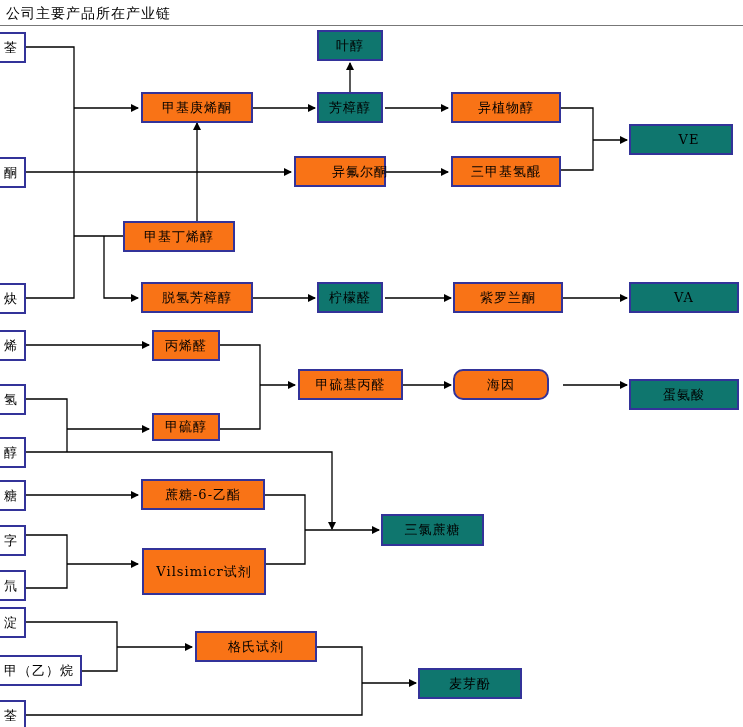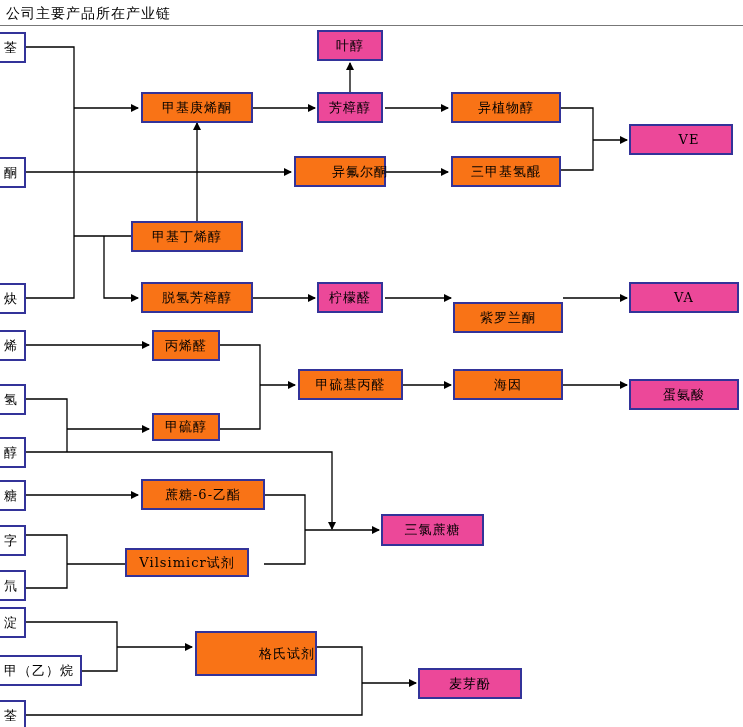--- a/index.html
+++ b/index.html
@@ -6,21 +6,21 @@
   body { width:743px; height:727px; position:relative; overflow:hidden;
          font-family:"DejaVu Serif", "Liberation Serif", serif; color:#000; }
   .title { position:absolute; left:6px; top:2px; font-size:14px; line-height:22px; letter-spacing:1px; }
   .title-rule { position:absolute; left:0; top:25px; width:743px; height:1px; background:#777; }
   svg.wires { position:absolute; left:0; top:0; }
   .box { position:absolute; box-sizing:border-box; border:2px solid #333399;
          display:flex; align-items:center; justify-content:center;
          font-size:13px; white-space:nowrap; letter-spacing:1px; }
   .src { background:#ffffff; justify-content:flex-end; padding-right:6px; }
   .mid { background:#f97316; }
-  .prod { background:#ec4899; }
+  .prod { background:#0f766e; }
 </style>
 </head>
 <body>
 
 <div class="title">公司主要产品所在产业链</div>
 <div class="title-rule"></div>
 
 <svg class="wires" width="743" height="727">
   <defs>
     <marker id="ah" markerWidth="8" markerHeight="8" refX="7" refY="4" orient="auto" markerUnits="userSpaceOnUse">
@@ -110,48 +110,48 @@
   </div>
 <div class="box mid" style="left:451px;top:92px;width:110px;height:31px;">
     <span>异植物醇</span>
   </div>
 <div class="box mid" style="left:294px;top:156px;width:92px;height:31px;padding-left:40px;">
     <span>异氟尔酮</span>
   </div>
 <div class="box mid" style="left:451px;top:156px;width:110px;height:31px;">
     <span>三甲基氢醌</span>
   </div>
-<div class="box mid" style="left:131px;top:221px;width:112px;height:31px;">
+<div class="box mid" style="left:123px;top:221px;width:112px;height:31px;">
     <span>甲基丁烯醇</span>
   </div>
 <div class="box mid" style="left:141px;top:282px;width:112px;height:31px;">
     <span>脱氢芳樟醇</span>
   </div>
-<div class="box mid" style="left:453px;top:282px;width:110px;height:31px;margin-top:20px;">
+<div class="box mid" style="left:453px;top:282px;width:110px;height:31px;">
     <span>紫罗兰酮</span>
   </div>
 <div class="box mid" style="left:152px;top:330px;width:68px;height:31px;">
     <span>丙烯醛</span>
   </div>
 <div class="box mid" style="left:152px;top:413px;width:68px;height:28px;">
     <span>甲硫醇</span>
   </div>
 <div class="box mid" style="left:298px;top:369px;width:105px;height:31px;">
     <span>甲硫基丙醛</span>
   </div>
-<div class="box mid" style="left:453px;top:369px;width:110px;height:31px;">
+<div class="box mid" style="left:453px;top:369px;width:96px;height:31px;border-radius:10px;">
     <span>海因</span>
   </div>
 <div class="box mid" style="left:141px;top:479px;width:124px;height:31px;">
     <span>蔗糖-6-乙酯</span>
   </div>
-<div class="box mid" style="left:125px;top:548px;width:124px;height:29px;">
+<div class="box mid" style="left:142px;top:548px;width:124px;height:47px;">
     <span>Vilsimicr试剂</span>
   </div>
-<div class="box mid" style="left:195px;top:631px;width:122px;height:45px;justify-content:flex-end;">
+<div class="box mid" style="left:195px;top:631px;width:122px;height:31px;">
     <span>格氏试剂</span>
   </div>
 
 <div class="box prod" style="left:317px;top:30px;width:66px;height:31px;">
     <span>叶醇</span>
   </div>
 <div class="box prod" style="left:317px;top:92px;width:66px;height:31px;">
     <span>芳樟醇</span>
   </div>
 <div class="box prod" style="left:629px;top:124px;width:104px;height:31px;padding-left:16px;">

